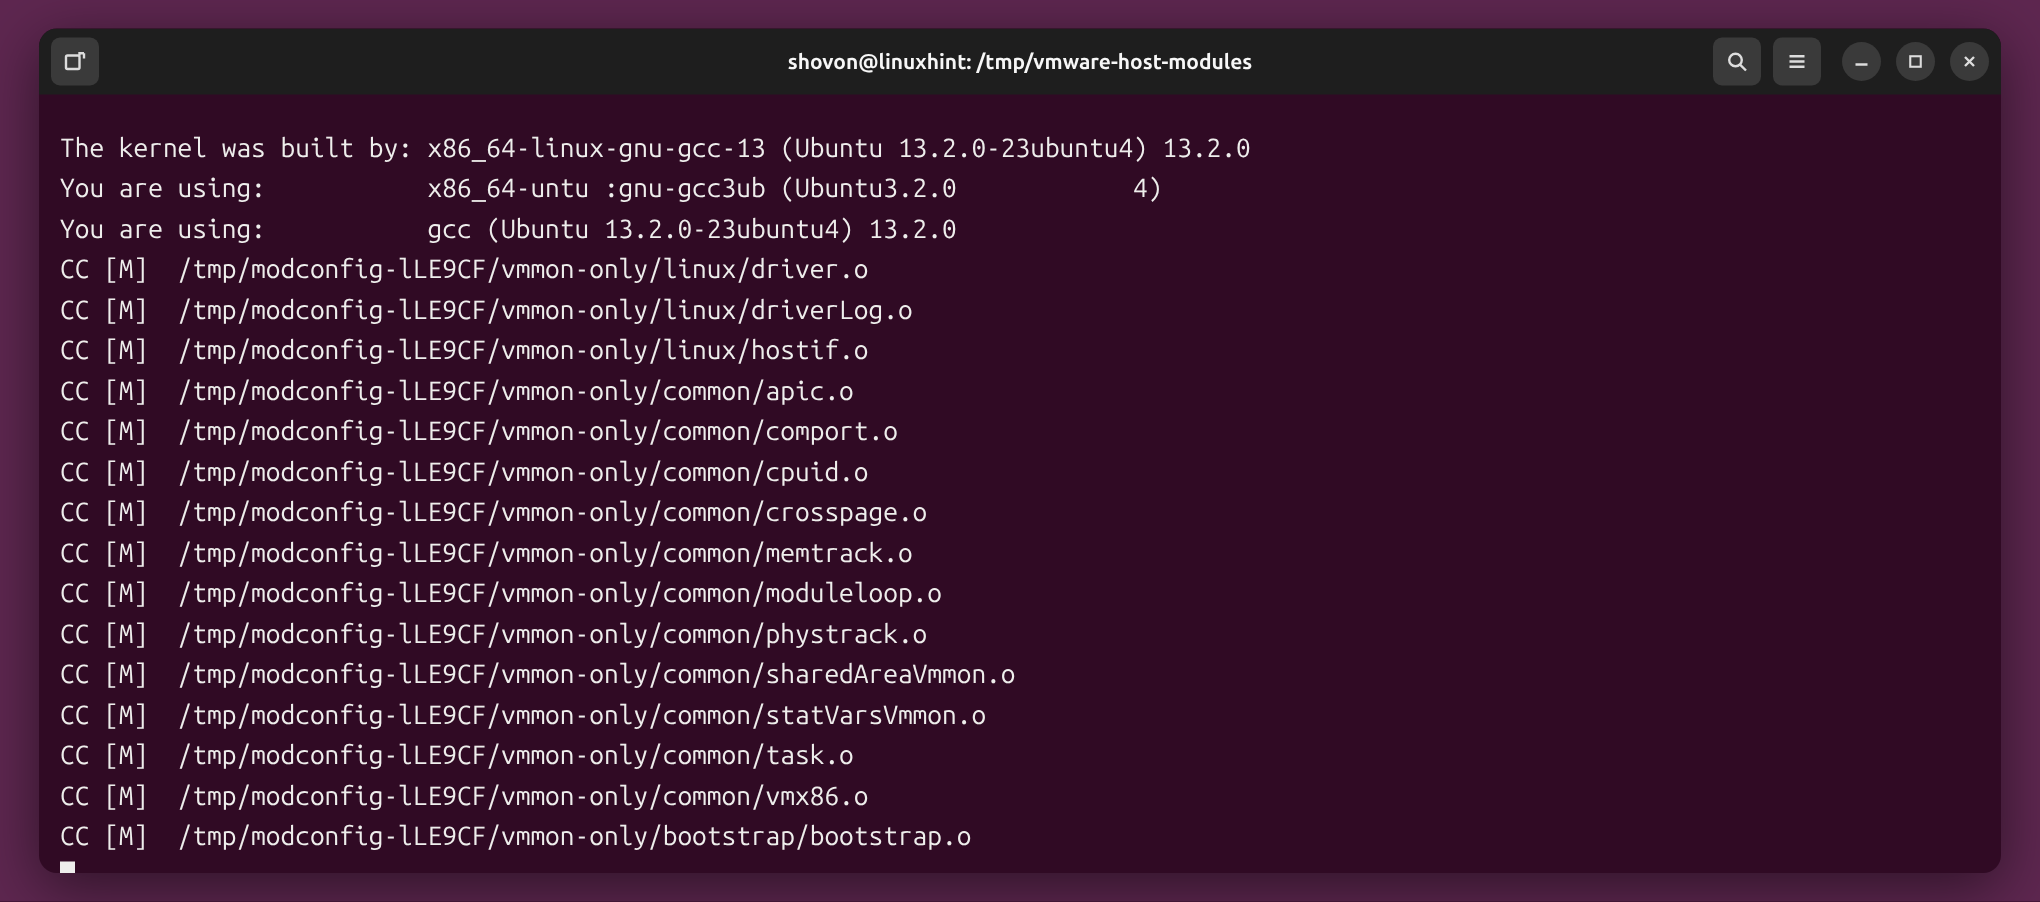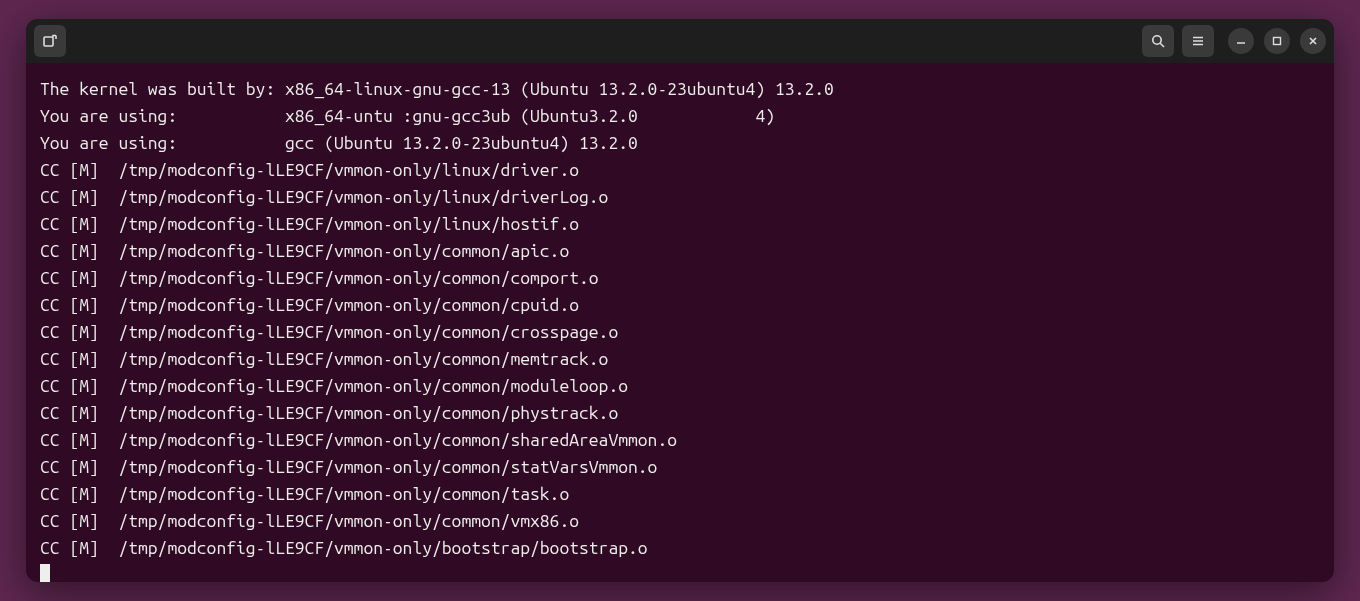--- a/index.html
+++ b/index.html
@@ -73,21 +73,21 @@
       background: #3a3a3a;
       display: flex;
       align-items: center;
       justify-content: center;
       cursor: pointer;
       color: #ddd;
     }
     .wc-button.close { background: #3a3a3a; }
     .terminal-body {
       flex: 1;
-      padding: 12px 14px 10px 14px;
+      padding: 22px 14px 10px 14px;
       overflow-y: auto;
       font-family: "Ubuntu Mono", "DejaVu Sans Mono", monospace;
       font-size: 17.5px;
       line-height: 27px;
       color: #eeeeec;
       white-space: pre;
       position: relative;
     }
     .terminal-body::-webkit-scrollbar { width: 10px; }
     .terminal-body::-webkit-scrollbar-track { background: transparent; }
@@ -107,20 +107,21 @@
 <div class="terminal-window">
   <div class="titlebar">
     <div class="titlebar-left">
       <div class="tb-button">
         <svg width="16" height="16" viewBox="0 0 16 16" fill="none" stroke="currentColor" stroke-width="1.6">
           <rect x="2" y="4" width="9" height="9" rx="1"></rect>
           <path d="M11 4 V2.5 H14 M14 2.5 V6"></path>
         </svg>
       </div>
     </div>
+    <div class="title">shovon@linuxhint: /tmp/vmware-host-modules</div>
     <div class="titlebar-right">
       <div class="tb-button">
         <svg width="16" height="16" viewBox="0 0 16 16" fill="none" stroke="currentColor" stroke-width="1.6">
           <circle cx="7" cy="7" r="4.2"></circle>
             <path d="M10.2 10.2 L14 14"></path>
         </svg>
       </div>
       <div class="tb-button">
         <svg width="16" height="16" viewBox="0 0 16 16" fill="none" stroke="currentColor" stroke-width="1.6">
           <path d="M3 4.5 H13 M3 8 H13 M3 11.5 H13"></path>

